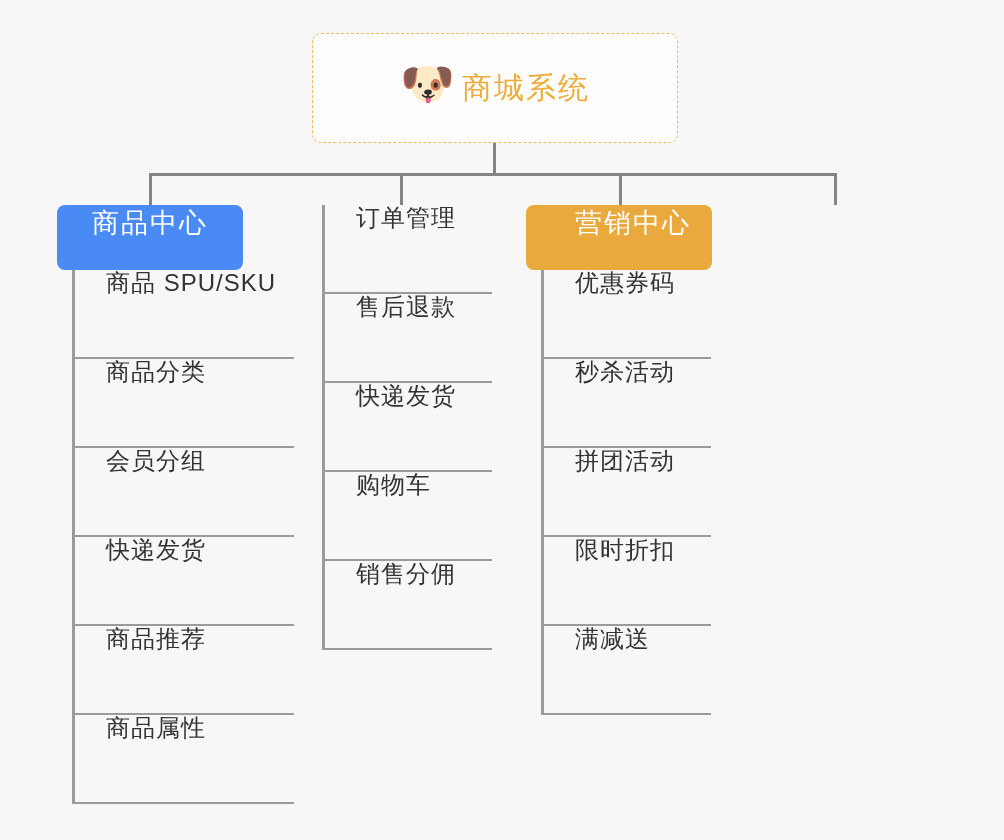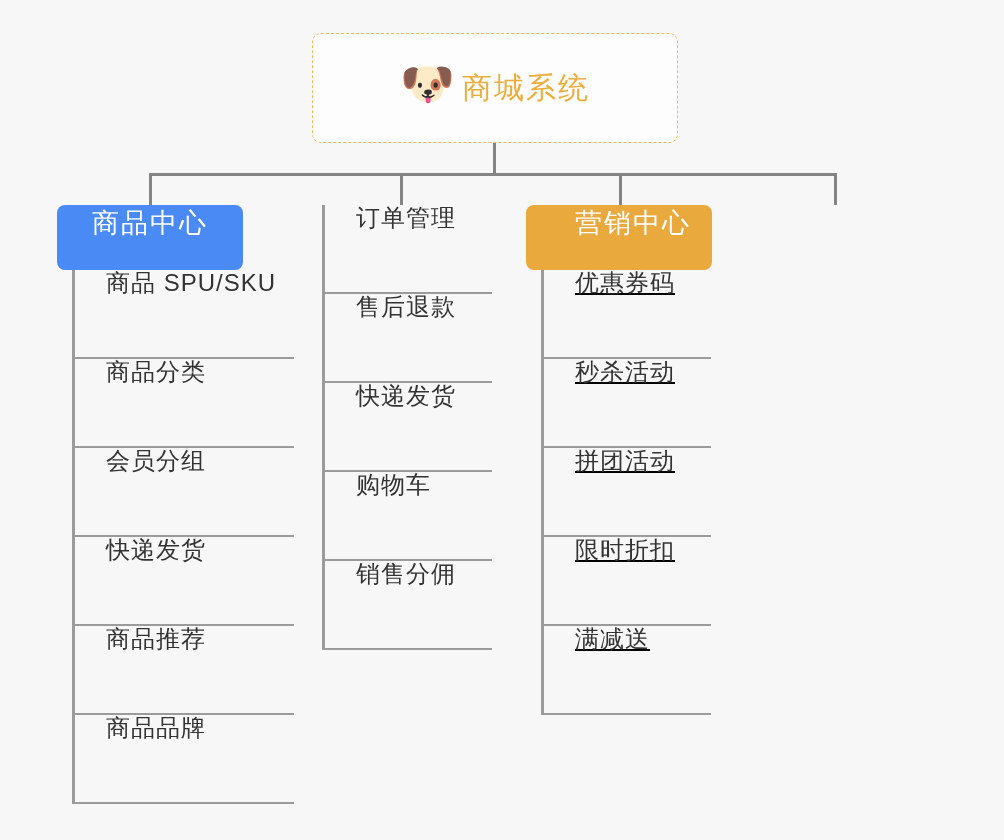--- a/index.html
+++ b/index.html
@@ -126,21 +126,21 @@
   .leaf-label {
     font-size: 24px;
     color: #333333;
     line-height: 1.1;
     white-space: nowrap;
     letter-spacing: 1px;
   }
   
   .column.col0 .leaf-item { width: 219px; }
   .column.col1 .leaf-item { width: 167px; }
-  .column.col2 .leaf-item { width: 167px; text-decoration: underline; }
+  .column.col2 .leaf-item { width: 167px; }
   .column.col3 .leaf-item { width: 167px; }
 </style>
 </head>
 <body style="background: rgb(247, 247, 247);">
 
 <div class="canvas">
 
   <div class="root-node" style="border-color: rgb(240, 185, 90); background: rgb(253, 253, 253);">
     <span class="root-emoji">🐶</span>
     <span class="root-title" style="color: rgb(238, 173, 58);">商城系统</span>
@@ -167,21 +167,21 @@
       <div class="leaf-item">
           <span class="leaf-label">会员分组</span>
         </div>
       <div class="leaf-item">
           <span class="leaf-label">快递发货</span>
         </div>
       <div class="leaf-item">
           <span class="leaf-label">商品推荐</span>
         </div>
       <div class="leaf-item">
-          <span class="leaf-label">商品品牌</span>
+          <span class="leaf-label">商品属性</span>
         </div>
     </div>
   </div>
 
   <div class="column col1">
     <div class="leaf-list">
       <div class="leaf-item">
           <span class="leaf-label">订单管理</span>
         </div>
       <div class="leaf-item">

